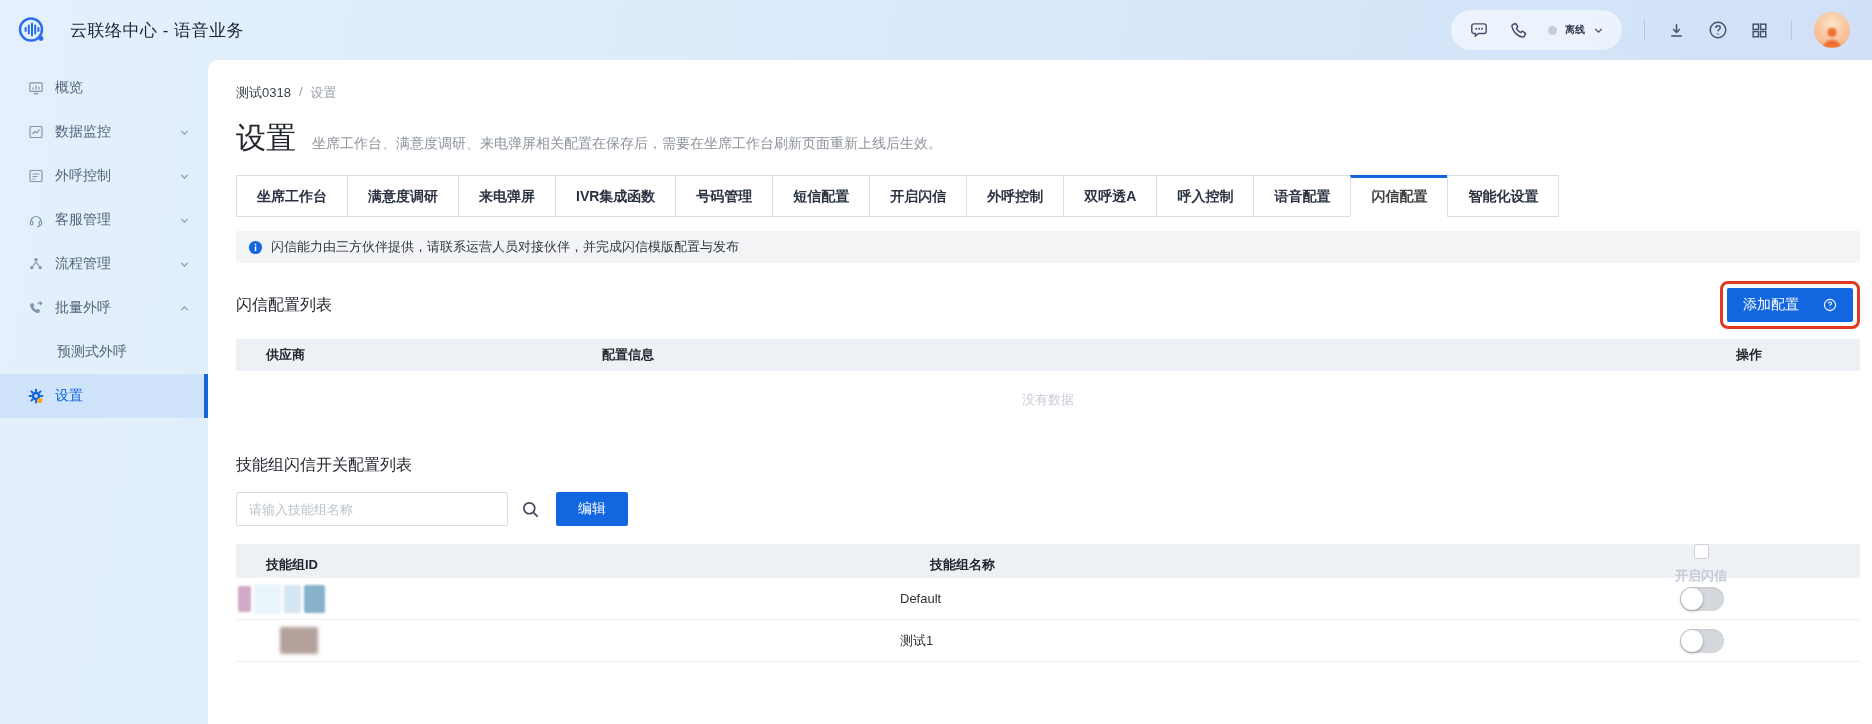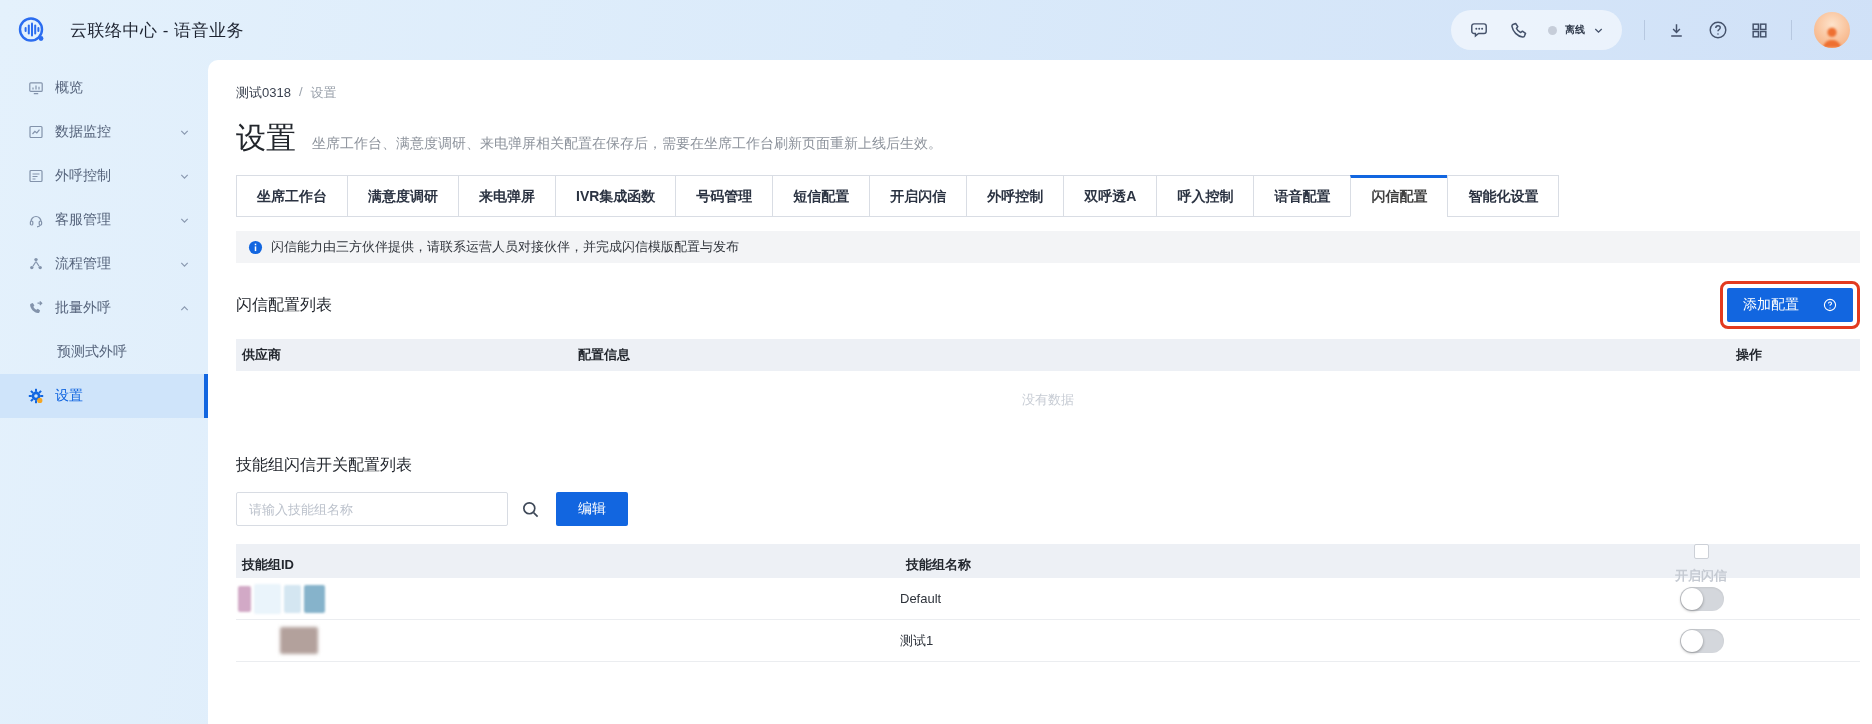--- a/index.html
+++ b/index.html
@@ -67,21 +67,21 @@
   .sec-row { margin-top:18px; display:flex; align-items:center; justify-content:space-between; }
   .sec-title { font-size:16px; color:#23272e; font-weight:500; }
   .hl-box { border:3px solid #e23a20; border-radius:8px; padding:4px; }
   .btn-primary { background:#1266e0; color:#fff; border:none; height:34px;
     padding:0 16px; font-size:14px; border-radius:2px; display:flex; align-items:center;
     gap:24px; cursor:pointer; font-family:inherit; }
   .btn-primary .qmark { display:flex; }
 
   .t1 { margin-top:10px; }
   .t-head { display:grid; align-items:center; background:#edf0f5; height:32px;
-    font-size:13px; font-weight:700; color:#23272e; }
+    font-size:13px; font-weight:700; color:#23272e;padding-left:24px; }
   .t1 .t-head { grid-template-columns:336px 1fr 130px; }
   .t-head .cell { padding-left:6px; }
   .empty { height:58px; display:flex; align-items:center; justify-content:center;
     font-size:13px; color:#c7ccd4; }
 
   
   .sec2-title { margin-top:26px; font-size:16px; color:#23272e; font-weight:500; }
   .search-row { margin-top:16px; display:flex; align-items:center; }
   .search-input { width:272px; height:34px; border:1px solid #d8dce3; border-radius:2px;
     padding:0 12px; font-size:13px; color:#333; outline:none; font-family:inherit; }

